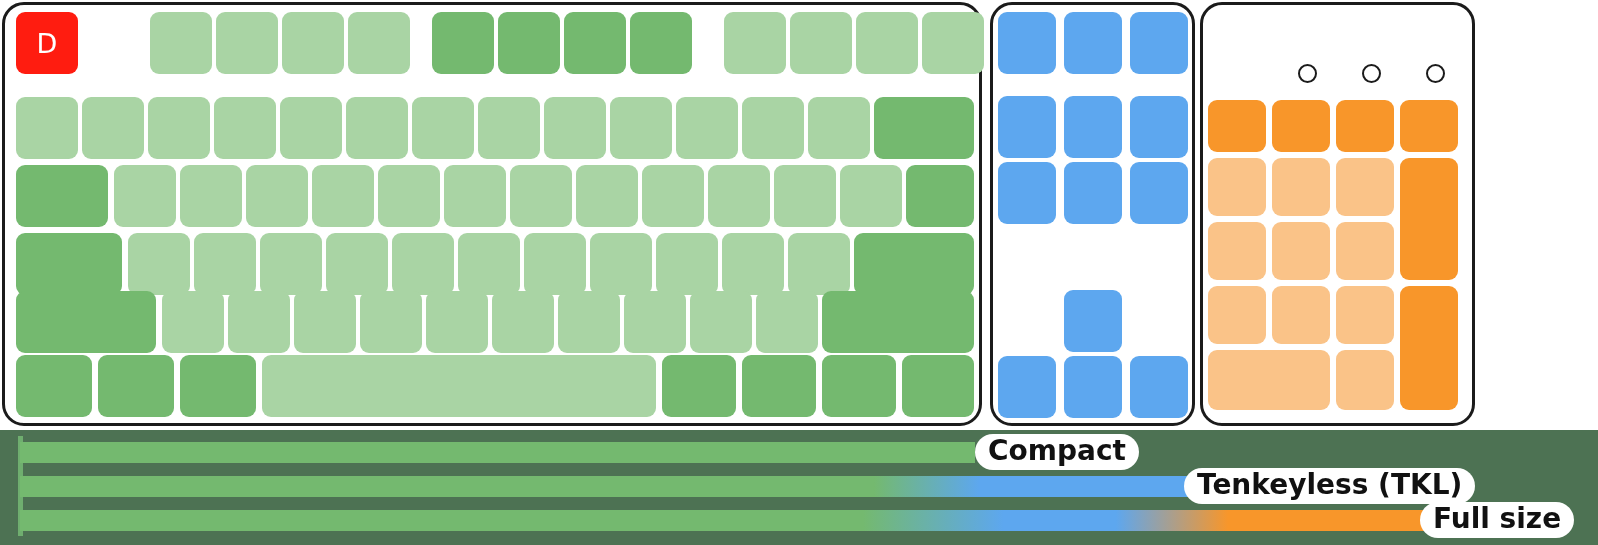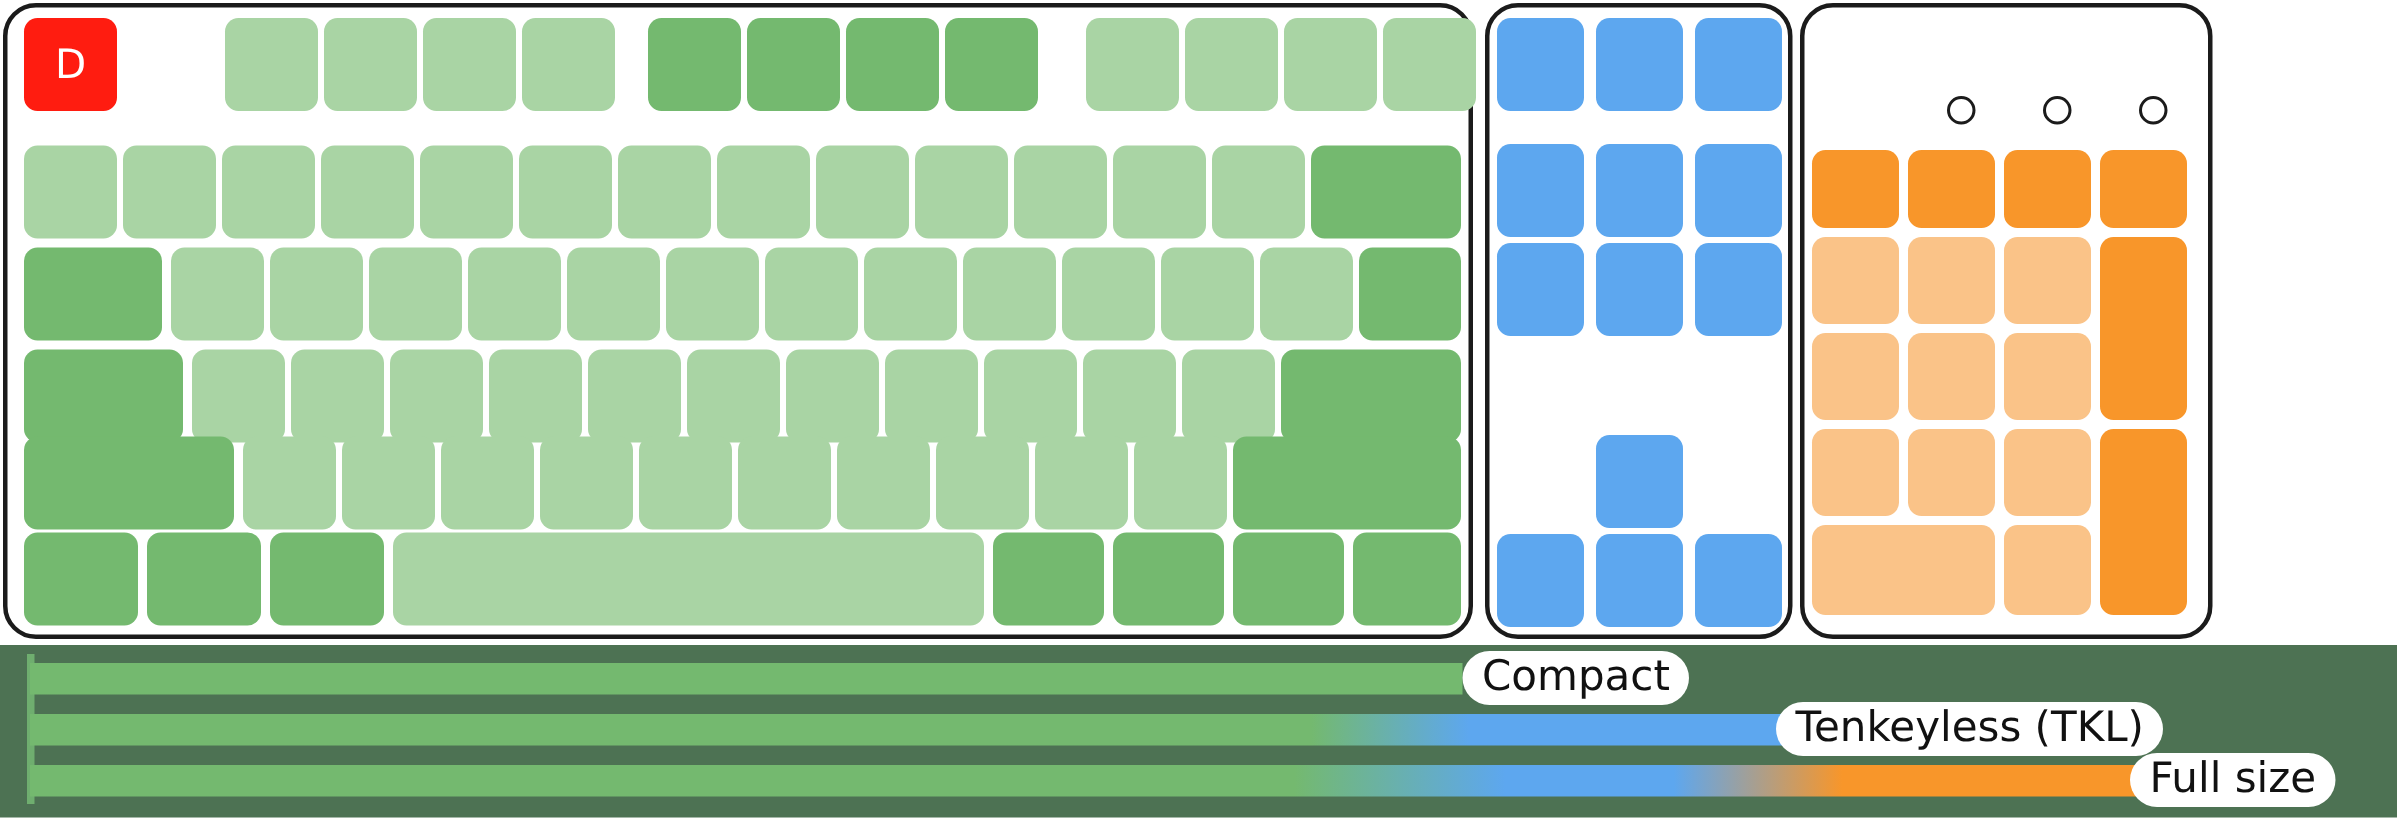--- a/index.html
+++ b/index.html
@@ -27,21 +27,21 @@
 
   
   #size-chart{position:absolute;left:0;top:430px;width:1598px;height:115px;
               background:#4d7253;}
   #chart-axis{position:absolute;left:18px;top:6px;width:5px;height:100px;
               background:#6fae6f;}
   .size-bar{position:absolute;left:20px;height:21px;border-radius:0;}
   .size-label{position:absolute;background:#ffffff;color:#111111;
               border-radius:22px;padding:3px 13px 5px 13px;
               font-size:28px;line-height:1.0;white-space:nowrap;
-              transform:translateY(-50%);}
+              transform:translateY(-50%);font-weight:bold;}
 </style>
 </head>
 <body>
 
 <div id="keyboard-diagram">
 
   <div class="panel" id="panel-main"></div>
   <div class="panel" id="panel-nav"></div>
   <div class="panel" id="panel-numpad"></div>
 

